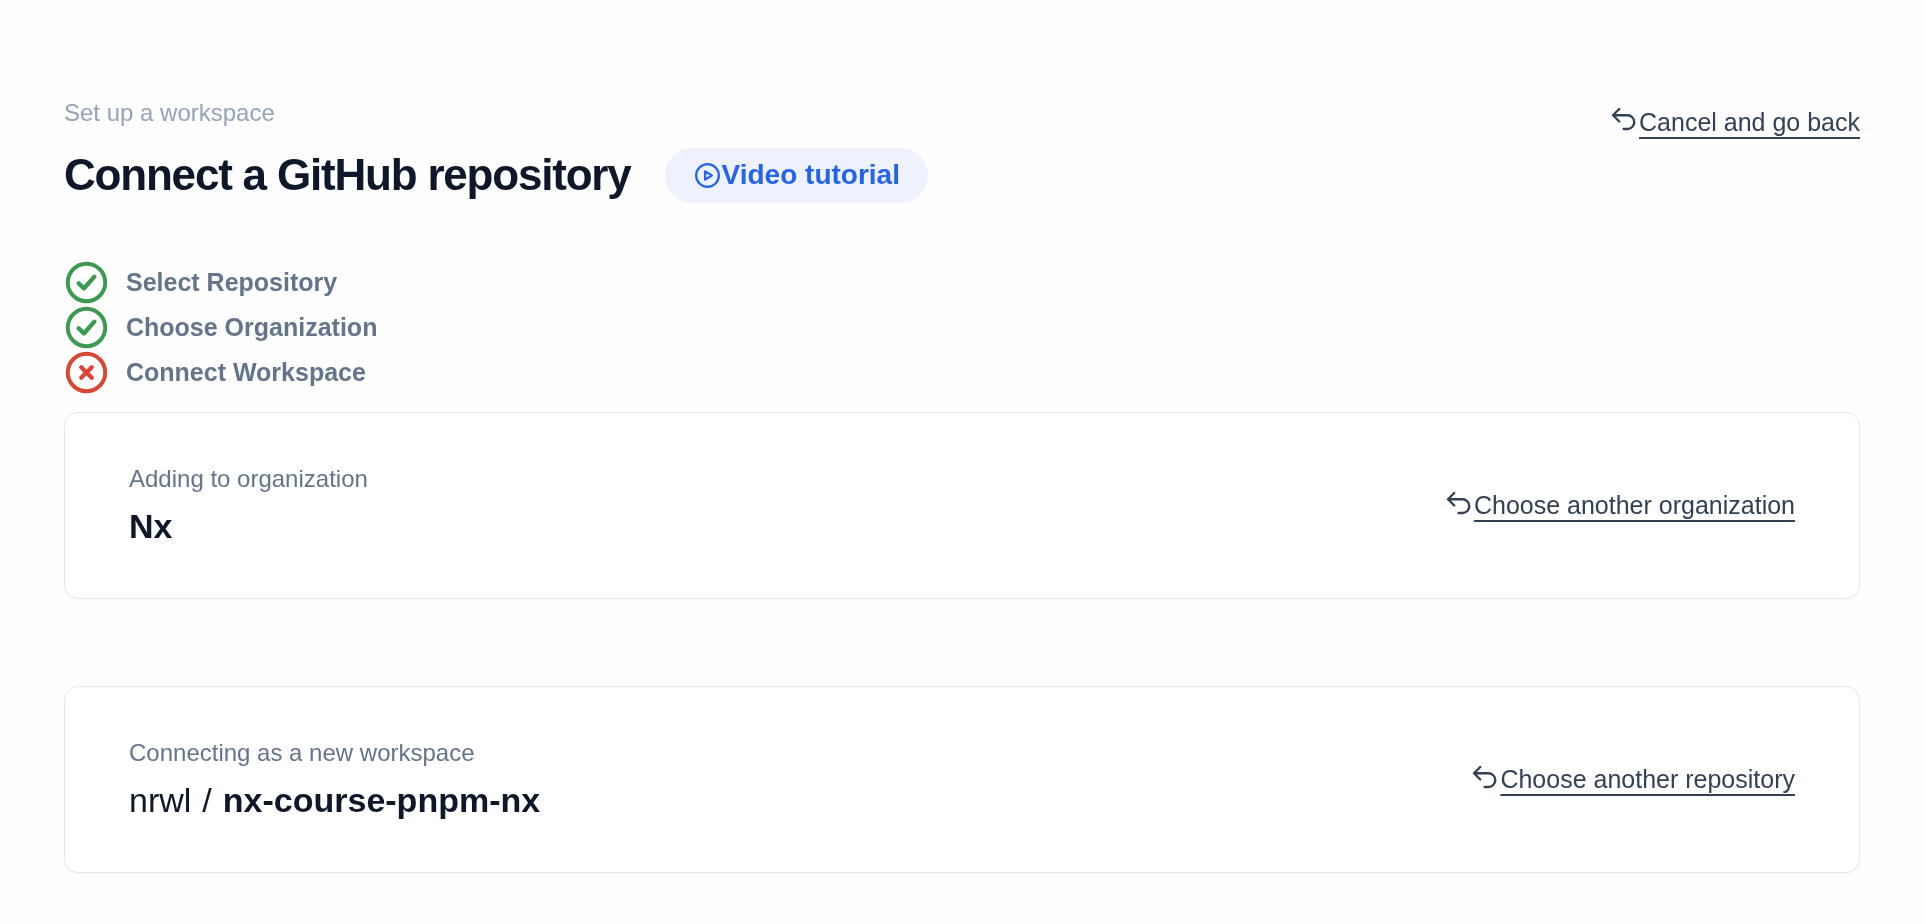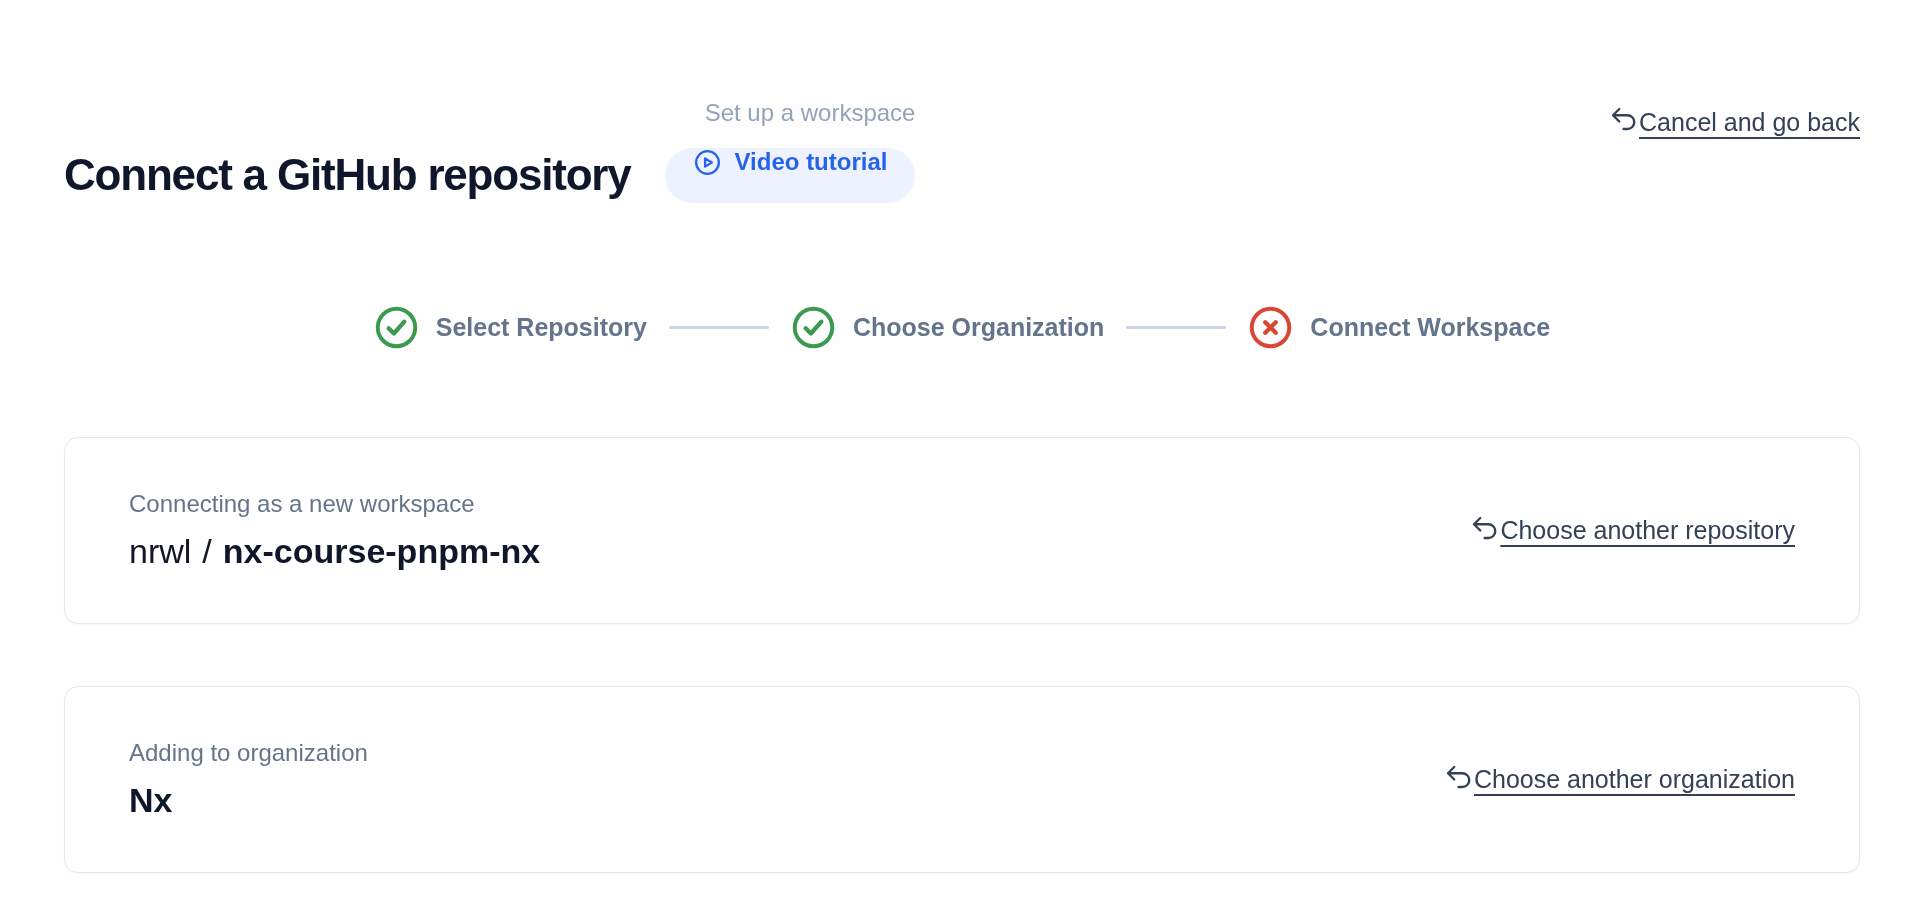--- a/index.html
+++ b/index.html
@@ -17,47 +17,45 @@
     display: flex;
     justify-content: space-between;
     align-items: flex-start;
     margin-top: 98px;
   }
   .eyebrow {
     font-size: 24px;
     line-height: 30px;
     color: #94a3b8;
     font-weight: 400;
-    text-align: right;
   }
   .title-row {
     display: flex;
     align-items: center;
     margin-top: 18px;
   }
   .page-title {
     font-size: 44px;
     line-height: 58px;
     font-weight: 800;
     letter-spacing: -1.2px;
     color: #0f172a;
   }
   .video-pill {
     display: inline-flex;
-    align-items: flex-start;
-    gap: 13px;
+    align-items: center;
     margin-left: 34px;
     height: 55px;
     padding: 0 28px;
     border: none;
     border-radius: 28px;
     background: #edf2fe;
     color: #2563eb;
     font-family: inherit;
-    font-size: 24px;
+    font-size: 28px;
     font-weight: 700;
     cursor: pointer;
   }
   .video-pill svg { display: block; }
 
   .link {
     display: inline-flex;
     align-items: center;
     gap: 1px;
     color: #334155;
@@ -69,24 +67,25 @@
   .link .link-text {
     text-decoration: underline;
     text-decoration-thickness: 2px;
     text-underline-offset: 6px;
   }
   .cancel-link { margin-top: 6px; }
 
   
   .stepper {
     display: flex;
-    align-items: center;
+    align-items: flex-start;
     justify-content: center;
     margin-top: 100px;
     height: 46px;
+    flex-direction: column;
   }
   .step {
     display: flex;
     align-items: center;
     gap: 17px;
   }
   .step-badge { width: 45px; height: 45px; }
   .step-badge svg { width: 45px; height: 45px; display: block; }
   .step-badge .check-path, .step-badge .x-path { display: none; }
   .step-badge[data-status="complete"] { color: #3c9a50; }
@@ -201,47 +200,47 @@
           <circle cx="12" cy="12" r="10" stroke-width="2.1"></circle>
           <path class="check-path" d="M7.8 12.4 L10.6 15.2 L16.2 8.9"></path>
           <path class="x-path" d="M9.2 9.2 L14.8 14.8 M14.8 9.2 L9.2 14.8"></path>
         </svg>
       </span>
       <span class="step-label">Connect Workspace</span>
     </div>
 
   </div>
 
+  <section class="card card-organization">
+    <div>
+      <div class="card-label">Adding to organization</div>
+      <div class="card-value">
+        <span class="strong">Nx</span>
+      </div>
+    </div>
+    <a class="link">
+      <span>
+        <svg width="30" height="30" viewBox="0 0 24 24" fill="none" stroke="#334155" stroke-width="1.9" stroke-linecap="round" stroke-linejoin="round">
+          <path d="M9 14 L4 9 L9 4 M4 9 h11.5 a5.5 5.5 0 0 1 0 11 h-3"></path>
+        </svg>
+      </span>
+      <span class="link-text">Choose another organization</span>
+    </a>
+  </section>
+
   <section class="card card-repository">
     <div>
       <div class="card-label">Connecting as a new workspace</div>
       <div class="card-value">
         <span>nrwl</span><span class="sep">/</span><span class="strong">nx-course-pnpm-nx</span>
       </div>
     </div>
     <a class="link">
       <span>
         <svg width="30" height="30" viewBox="0 0 24 24" fill="none" stroke="#334155" stroke-width="1.9" stroke-linecap="round" stroke-linejoin="round">
           <path d="M9 14 L4 9 L9 4 M4 9 h11.5 a5.5 5.5 0 0 1 0 11 h-3"></path>
         </svg>
       </span>
       <span class="link-text">Choose another repository</span>
     </a>
   </section>
 
-  <section class="card card-organization">
-    <div>
-      <div class="card-label">Adding to organization</div>
-      <div class="card-value">
-        <span class="strong">Nx</span>
-      </div>
-    </div>
-    <a class="link">
-      <span>
-        <svg width="30" height="30" viewBox="0 0 24 24" fill="none" stroke="#334155" stroke-width="1.9" stroke-linecap="round" stroke-linejoin="round">
-          <path d="M9 14 L4 9 L9 4 M4 9 h11.5 a5.5 5.5 0 0 1 0 11 h-3"></path>
-        </svg>
-      </span>
-      <span class="link-text">Choose another organization</span>
-    </a>
-  </section>
-
 </div>
 
 </body></html>

